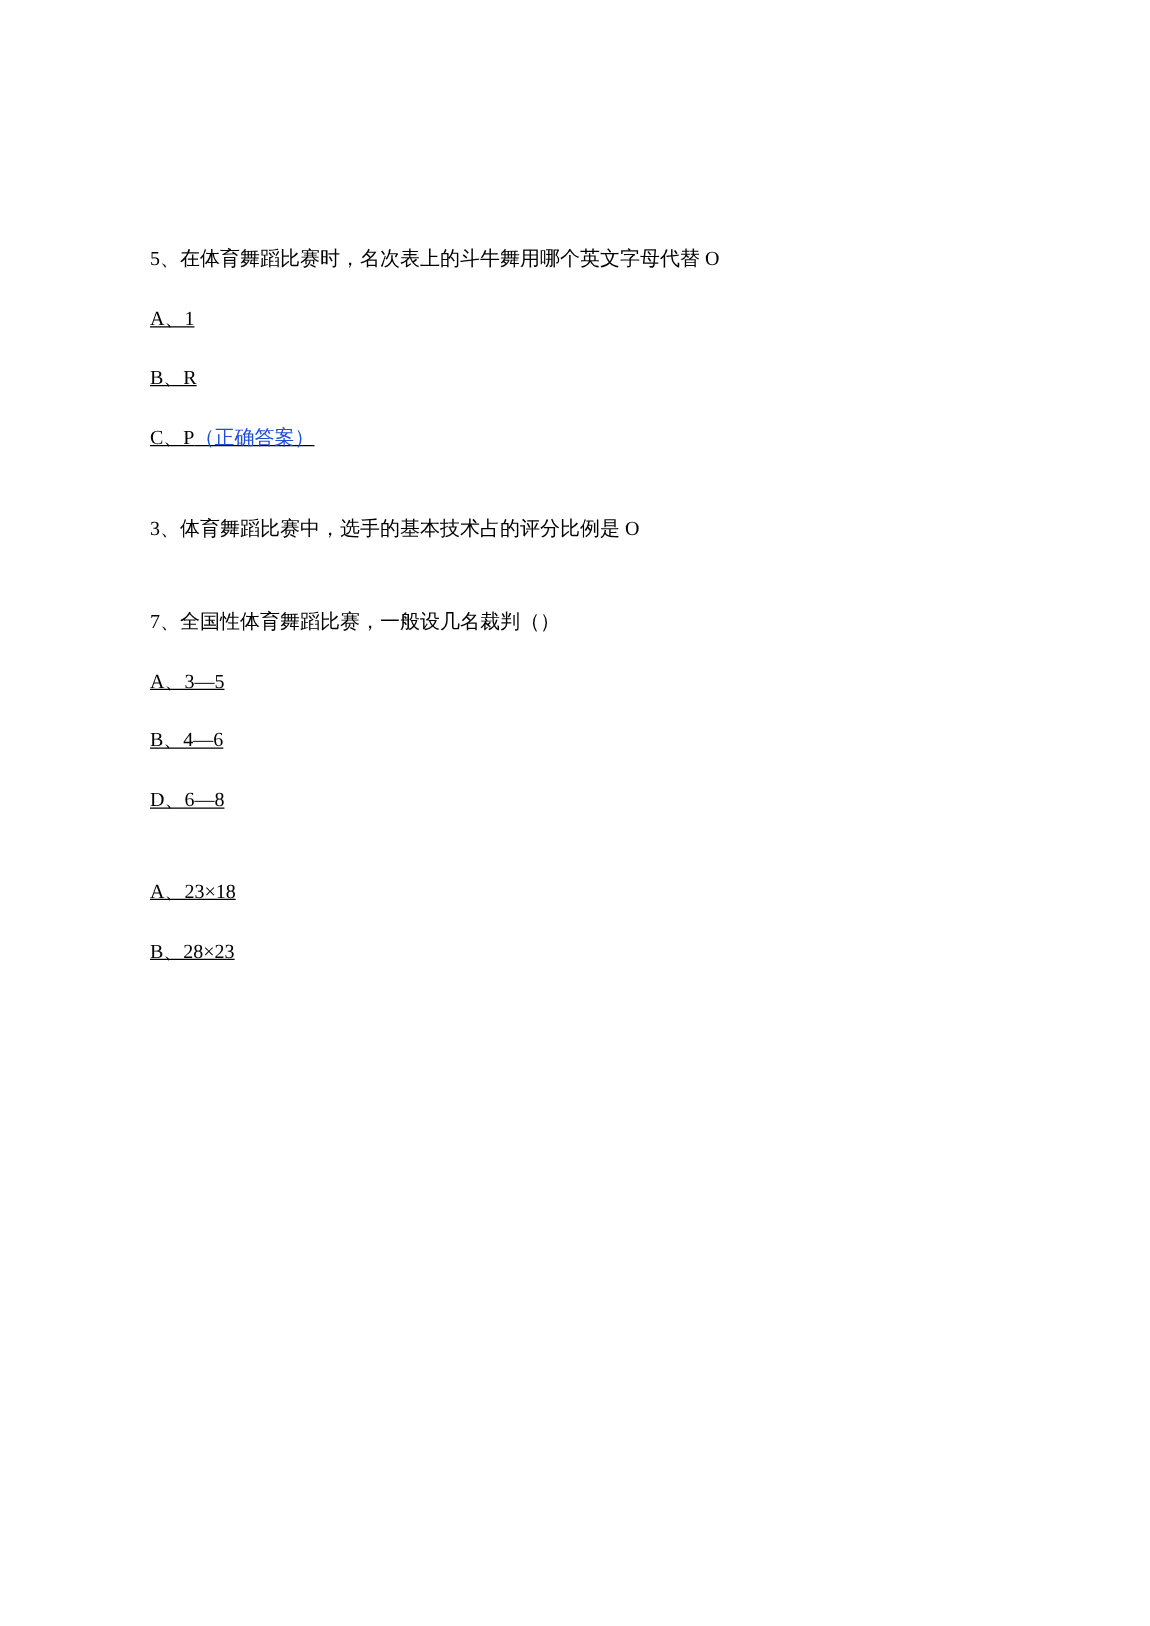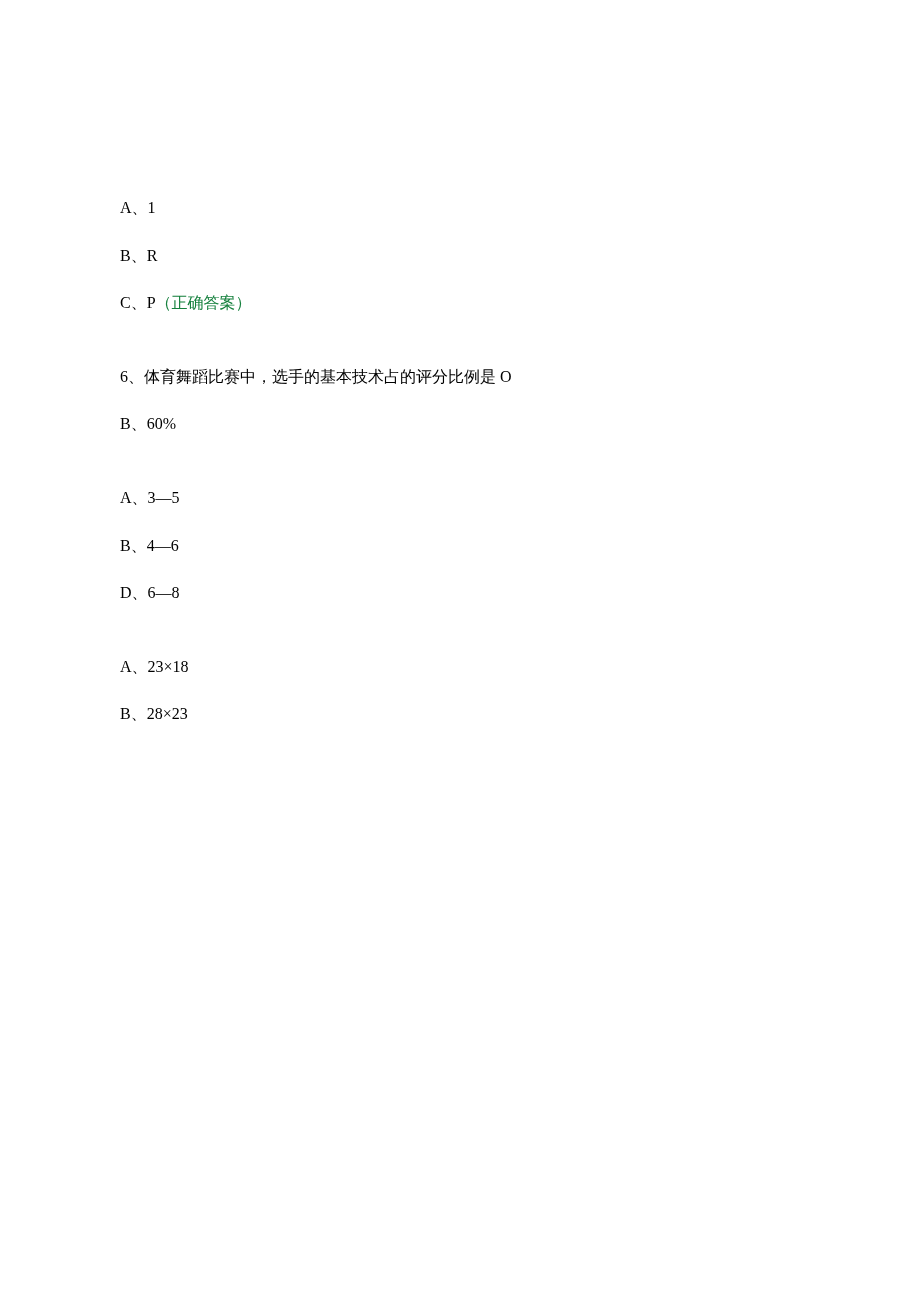--- a/index.html
+++ b/index.html
@@ -18,42 +18,44 @@
       line-height: 1.6;
     }
     .question-block {
       margin-bottom: 48px;
     }
     .question-text {
       margin-bottom: 22px;
     }
     .option {
       margin-bottom: 22px;
+      text-decoration: underline;
     }
     .option:last-child {
       margin-bottom: 0;
     }
     .correct-answer {
-      color: #15803d;
+      color: #1d4ed8;
     }
   </style>
 </head>
 <body>
 
 <div id="content">
     <div class="question-block">
+      <div class="question-text">5、在体育舞蹈比赛时，名次表上的斗牛舞用哪个英文字母代替 O</div>
       <div class="option"><span>A、1</span></div>
       <div class="option"><span>B、R</span></div>
       <div class="option"><span>C、P</span><span class="correct-answer">（正确答案）</span></div>
     </div>
     <div class="question-block">
-      <div class="question-text">6、体育舞蹈比赛中，选手的基本技术占的评分比例是 O</div>
-      <div class="option"><span>B、60%</span></div>
+      <div class="question-text">3、体育舞蹈比赛中，选手的基本技术占的评分比例是 O</div>
     </div>
     <div class="question-block">
+      <div class="question-text">7、全国性体育舞蹈比赛，一般设几名裁判（）</div>
       <div class="option"><span>A、3—5</span></div>
       <div class="option"><span>B、4—6</span></div>
       <div class="option"><span>D、6—8</span></div>
     </div>
     <div class="question-block">
       <div class="option"><span>A、23×18</span></div>
       <div class="option"><span>B、28×23</span></div>
     </div>
   </div>
 

